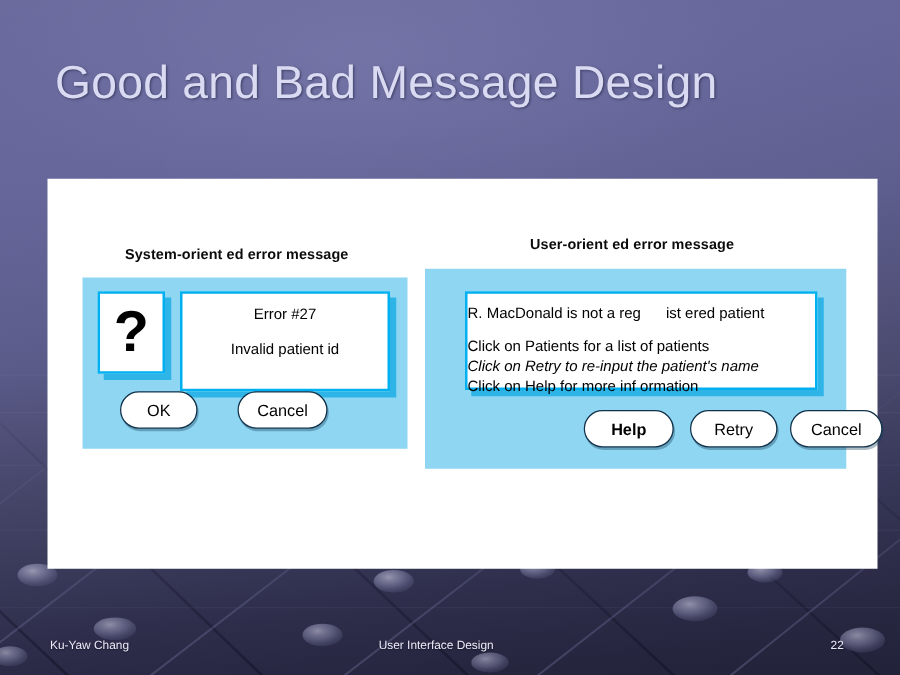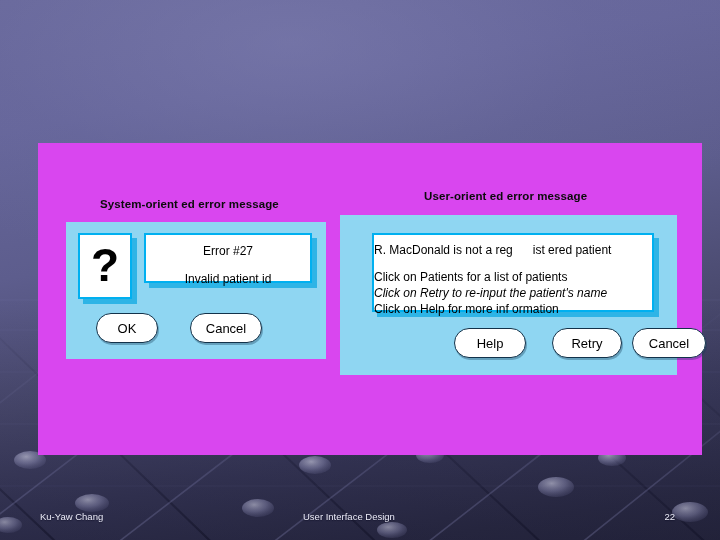--- a/index.html
+++ b/index.html
@@ -69,21 +69,21 @@
     white-space: nowrap;
   }
 
   
   .content-panel {
     position: absolute;
     left: 38px;
     top: 143px;
     width: 664px;
     height: 312px;
-    background: #d946ef;
+    background: #ffffff;
   }
 
   
   .dlg-group { position: absolute; }
 
   .dlg-caption {
     position: absolute;
     font-size: 11.5px;
     font-weight: bold;
     color: #0b0b0b;
@@ -231,34 +231,35 @@
       <ellipse cx="556" cy="487" rx="18" ry="10" fill="url(#nodeGrad)"></ellipse>
       <ellipse cx="612" cy="458" rx="14" ry="8" fill="url(#nodeGrad)"></ellipse>
       <ellipse cx="690" cy="512" rx="18" ry="10" fill="url(#nodeGrad)"></ellipse>
       <ellipse cx="392" cy="530" rx="15" ry="8" fill="url(#nodeGrad)"></ellipse>
       <ellipse cx="8" cy="525" rx="14" ry="8" fill="url(#nodeGrad)"></ellipse>
     </g>
   </svg>
 
   <div class="bg-vignette"></div>
 
+  <div class="slide-title">Good and Bad Message Design</div>
 
   <div class="content-panel">
 
     <div class="dlg-group" style="left:0px; top:0px; width:320px; height:260px;">
 
       <div class="dlg-caption" style="left:62px; top:55px;">System-orient ed error message</div>
 
       <div class="dlg-box" style="left:28px; top:79px; width:260px; height:137px;"></div>
 
       <div class="win" style="left:40px; top:90px; width:54px; height:66px;">
         <span class="qmark">?</span>
       </div>
 
-      <div class="win" style="left:106px; top:90px; width:168px; height:50px;
+      <div class="win" style="left:106px; top:90px; width:168px; height:80px;
                   padding:9px 6px 0 6px;">
         <div class="msg-line msg-center">Error #27</div>
         <div class="msg-line msg-center" style="margin-top:14px;">Invalid patient id</div>
       </div>
 
       <div class="pill" style="left:58px; top:170px; width:62px; height:30px;">OK</div>
       <div class="pill" style="left:152px; top:170px; width:72px; height:30px;">Cancel</div>
     </div>
 
     <div class="dlg-group" style="left:296px; top:0px; width:368px; height:280px;">
@@ -268,21 +269,21 @@
       <div class="dlg-box" style="left:6px; top:72px; width:337px; height:160px;"></div>
 
       <div class="win-plain" style="left:38px; top:90px; width:282px; height:79px;
                   padding:8px 0 0 0;">
         <div class="msg-line">R. MacDonald is not a reg      ist ered patient</div>
         <div class="msg-line" style="margin-top:13px;">Click on Patients for a list of patients</div>
         <div class="msg-line" style="margin-top:2px;font-style:italic;">Click on Retry to re-input the patient's name</div>
         <div class="msg-line" style="margin-top:2px;">Click on Help for more inf ormation</div>
       </div>
 
-      <div class="pill" style="left:120px; top:185px; width:72px; height:30px;">Help</div>
+      <div class="pill" style="left:133px; top:185px; width:72px; height:30px;font-weight:bold;">Help</div>
       <div class="pill" style="left:218px; top:185px; width:70px; height:30px;">Retry</div>
       <div class="pill" style="left:298px; top:185px; width:74px; height:30px;">Cancel</div>
     </div>
 
   </div>
 
   <div class="footer-item f-author">Ku-Yaw Chang</div>
   <div class="footer-item f-center">User Interface Design</div>
   <div class="footer-item f-page">22</div>
 

